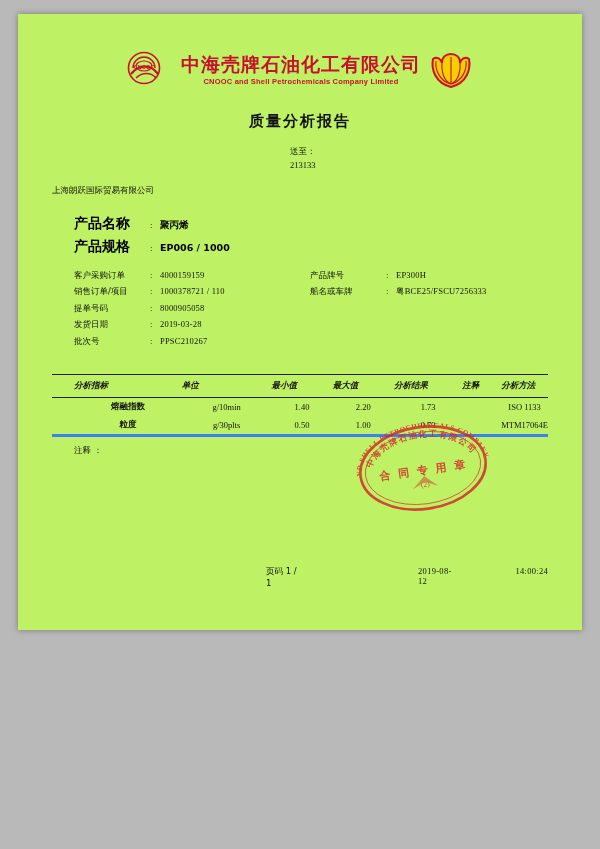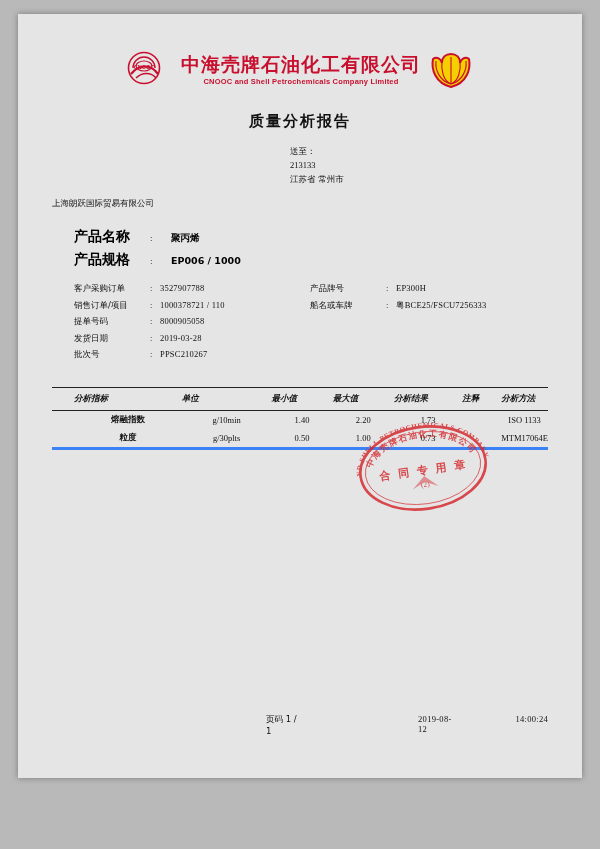--- a/index.html
+++ b/index.html
@@ -11,22 +11,22 @@
     width: 600px;
     height: 849px;
     font-family: "Liberation Serif", serif;
     overflow: hidden;
   }
   .page {
     position: absolute;
     left: 18px;
     top: 14px;
     width: 564px;
-    height: 764px;
-    background: #e5e5e5;
+    height: 616px;
+    background: #bef264;
     box-shadow: 0 0 6px rgba(0,0,0,0.35);
   }
   .inner {
     position: absolute;
     left: 0; top: 0; right: 0; bottom: 0;
     padding: 0 34px;
   }
 
   
   .header {
@@ -111,21 +111,20 @@
     font-weight: bold;
     font-size: 14px;
     color: #000;
   }
   .pcolon { width: 10px; font-size: 9px; }
   .pvalue {
     font-family: "DejaVu Sans", sans-serif;
     font-weight: bold;
     font-size: 9.5px;
     color: #000;
-    margin-left: 11px;
   }
 
   
   .orders {
     margin-top: 14px;
     margin-left: 22px;
     display: grid;
     grid-template-columns: 76px 10px 150px 76px 10px auto;
     row-gap: 4.5px;
     font-size: 8.5px;
@@ -258,41 +257,40 @@
           <path d="M22 33 C34 30, 38 18, 37 10" fill="none" stroke="#c8102e" stroke-width="1.1"></path>
         </svg>
       </div>
     </div>
 
     <div class="doc-title">质量分析报告</div>
 
     <div class="shipto">
       <div>送至：</div>
       <div class="en">213133</div>
-      <div>江苏省 常州市</div>
     </div>
     <div class="consignee">上海朗跃国际贸易有限公司</div>
 
     <div class="product">
       <div class="prow">
         <span class="plabel">产品名称</span>
         <span class="pcolon">:</span>
         <span class="pvalue">聚丙烯</span>
       </div>
       <div class="prow">
         <span class="plabel">产品规格</span>
         <span class="pcolon">:</span>
         <span class="pvalue">EP006 / 1000</span>
       </div>
     </div>
 
     <div class="orders">
       <span class="olabel">客户采购订单</span>
       <span class="ocolon">:</span>
-      <span class="ovalue">3527907788</span>
+      <span class="ovalue">4000159159</span>
       <span class="olabel">产品牌号</span>
       <span class="ocolon">:</span>
       <span class="ovalue">EP300H</span>
 
       <span class="olabel">销售订单/项目</span>
       <span class="ocolon">:</span>
       <span class="ovalue">1000378721 /  110</span>
       <span class="olabel">船名或车牌</span>
       <span class="ocolon">:</span>
       <span class="ovalue">粤BCE25/FSCU7256333</span>
@@ -346,20 +344,21 @@
             <td class="col-item cn">粒度</td>
             <td class="col-unit">g/30plts</td>
             <td class="col-min">0.50</td>
             <td class="col-max">1.00</td>
             <td class="col-res">0.73</td>
             <td class="col-note"></td>
             <td class="col-method">MTM17064E</td>
           </tr>
         </tbody>
       </table>
+      <div class="remark">注释 ：</div>
     </div>
 
     <div class="stamp">
       <svg width="150" height="100" viewBox="0 0 150 100" xmlns="http://www.w3.org/2000/svg">
         <defs>
           <path id="arcOuter" d="M 13 50 A 62 40 0 0 1 137 50" fill="none"></path>
           <path id="arcInner" d="M 22 52 A 53 33 0 0 1 128 52" fill="none"></path>
           <path id="arcBottom" d="M 20 52 A 55 35 0 0 0 130 52" fill="none"></path>
         </defs>
         <g opacity="0.82" transform="rotate(-8 75 50)">

